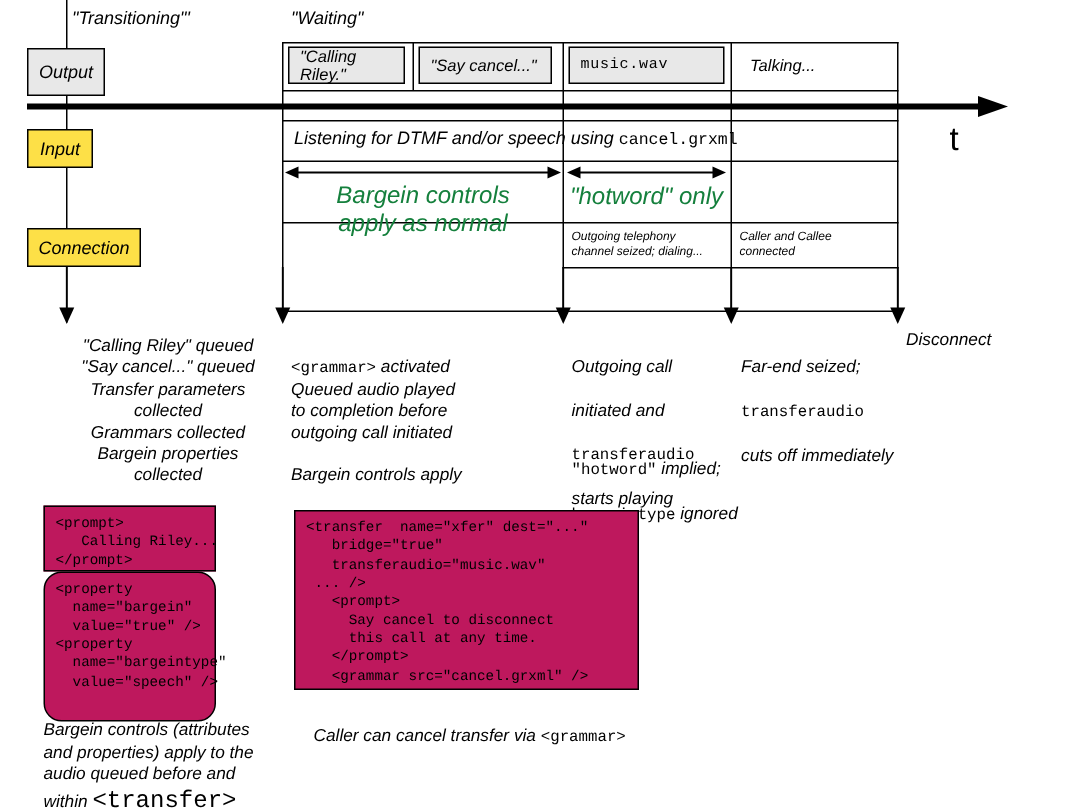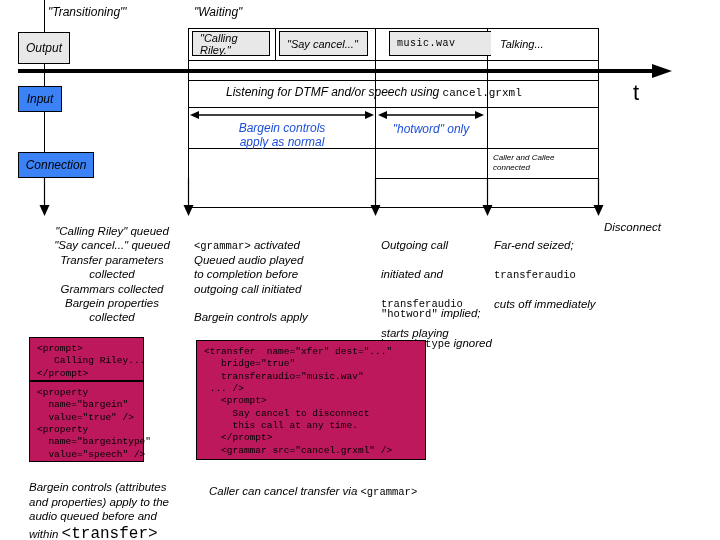--- a/index.html
+++ b/index.html
@@ -21,21 +21,21 @@
     font-family: "Liberation Mono", monospace;
     font-style: normal;
     color: #000;
     white-space: pre;
     line-height: 1.30;
   }
 
   
   .lane-label {
     border: 1px solid #000;
-    background: #3b82f6;
+    background: #fde047;
     font-style: italic;
     font-size: 12px;
     display: flex;
     align-items: center;
     justify-content: center;
     box-sizing: border-box;
     color: #000;
   }
   .lane-label.shaded { background: #e8e8e8; }
 
@@ -75,22 +75,22 @@
   
   .cell-small {
     font-style: italic;
     font-size: 8px;
     line-height: 1.25;
     color: #000;
     white-space: pre-line;
   }
   .cell-mid {
     font-style: italic;
-    font-size: 12px;
-    color: #1d4ed8;
+    font-size: 16px;
+    color: #15803d;
     text-align: center;
     line-height: 1.2;
     white-space: pre-line;
   }
   .cell-row {
     font-style: italic;
     font-size: 12px;
     color: #000;
   }
   .ann {
@@ -153,28 +153,28 @@
   <div class="abs hline" style="left:188px; top:148px; width:411px;"></div>
   <div class="abs hline" style="left:375px; top:178px; width:224px;"></div>
   <div class="abs hline" style="left:188px; top:207px; width:411px;"></div>
 
   <div class="abs chip chip-it" style="left:192px; top:31px; width:78px; height:25px;">
     <span>"Calling Riley."</span>
   </div>
   <div class="abs chip chip-it" style="left:279px; top:31px; width:89px; height:25px;">
     <span>"Say cancel..."</span>
   </div>
-  <div class="abs chip chip-mono" style="left:389px; top:31px; width:104px; height:25px;">
+  <div class="abs chip chip-mono" style="left:379px; top:31px; width:104px; height:25px;">
     <span>music.wav</span>
   </div>
   <div class="abs chip plain chip-it" style="left:491px; top:31px; width:104px; height:25px;">
     <span>Talking...</span>
   </div>
 
-  <div class="abs cell-row" style="left:196px; top:85px;margin-left:30px;">
+  <div class="abs cell-row" style="left:196px; top:85px;">
     <span>Listening for DTMF and/or speech using </span><span class="mono" style="font-size:11px;">cancel.grxml</span>
   </div>
 
   <div class="abs" style="left:190px; top:109px;">
     <svg width="184" height="12" viewBox="0 0 184 12">
       <line x1="6" y1="6" x2="178" y2="6" stroke="#000" stroke-width="1.4"></line>
       <polygon points="0,6 9,2 9,10" fill="#000"></polygon>
       <polygon points="184,6 175,2 175,10" fill="#000"></polygon>
     </svg>
   </div>
@@ -183,20 +183,22 @@
 
   <div class="abs" style="left:378px; top:109px;">
     <svg width="106" height="12" viewBox="0 0 106 12">
       <line x1="6" y1="6" x2="100" y2="6" stroke="#000" stroke-width="1.4"></line>
       <polygon points="0,6 9,2 9,10" fill="#000"></polygon>
       <polygon points="106,6 97,2 97,10" fill="#000"></polygon>
     </svg>
   </div>
   <div class="abs cell-mid" style="left:378px; top:122px; width:106px;">"hotword" only</div>
 
+  <div class="abs cell-small" style="left:381px; top:153px; width:100px;">Outgoing telephony
+channel seized; dialing...</div>
   <div class="abs cell-small" style="left:493px; top:153px; width:100px;">Caller and Callee
 connected</div>
 
   <div class="abs" style="left:39px; top:178px;">
     <svg width="11" height="38" viewBox="0 0 11 38">
       <line x1="5.5" y1="0" x2="5.5" y2="30" stroke="#000" stroke-width="1.2"></line>
       <polygon points="5.5,38 0.5,27 10.5,27" fill="#000"></polygon>
     </svg>
   </div>
   <div class="abs" style="left:183px; top:178px;">
@@ -258,21 +260,21 @@
   </div>
 
   <div class="abs ann" style="left:604px; top:220px;text-align:center;">Disconnect</div>
 
   <div class="abs codebox" style="left:29px; top:337px; width:115px; height:44px;">
     <div class="mono" style="font-size:9.5px;">&lt;prompt&gt;
    Calling Riley...
 &lt;/prompt&gt;</div>
   </div>
 
-  <div class="abs codebox" style="left:29px; top:381px; width:115px; height:81px;">
+  <div class="abs codebox" style="left:29px; top:381px; width:115px; height:100px;border-radius:12px;">
     <div class="mono" style="font-size:9.5px;">&lt;property
   name="bargein"
   value="true" /&gt;
 &lt;property
   name="bargeintype"
   value="speech" /&gt;</div>
   </div>
 
   <div class="abs codebox" style="left:196px; top:340px; width:230px; height:120px;">
     <div class="mono" style="font-size:9.5px;">&lt;transfer  name="xfer" dest="..."

